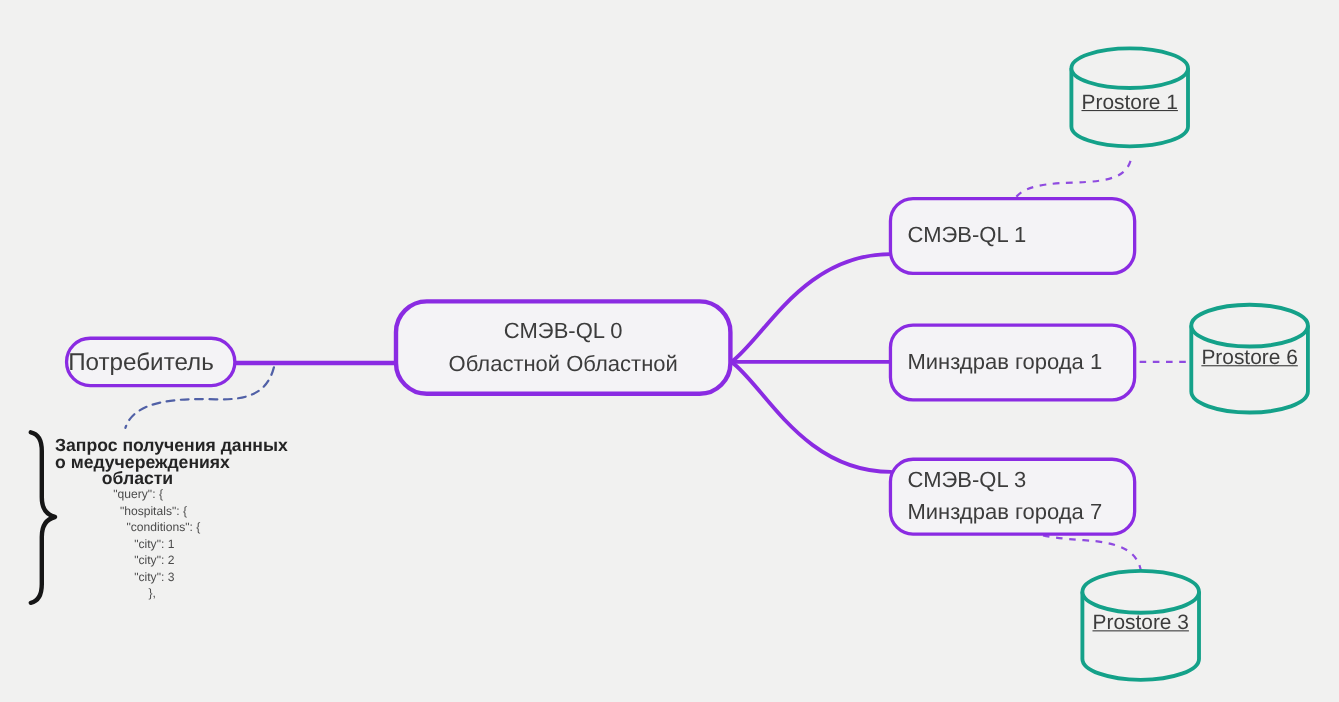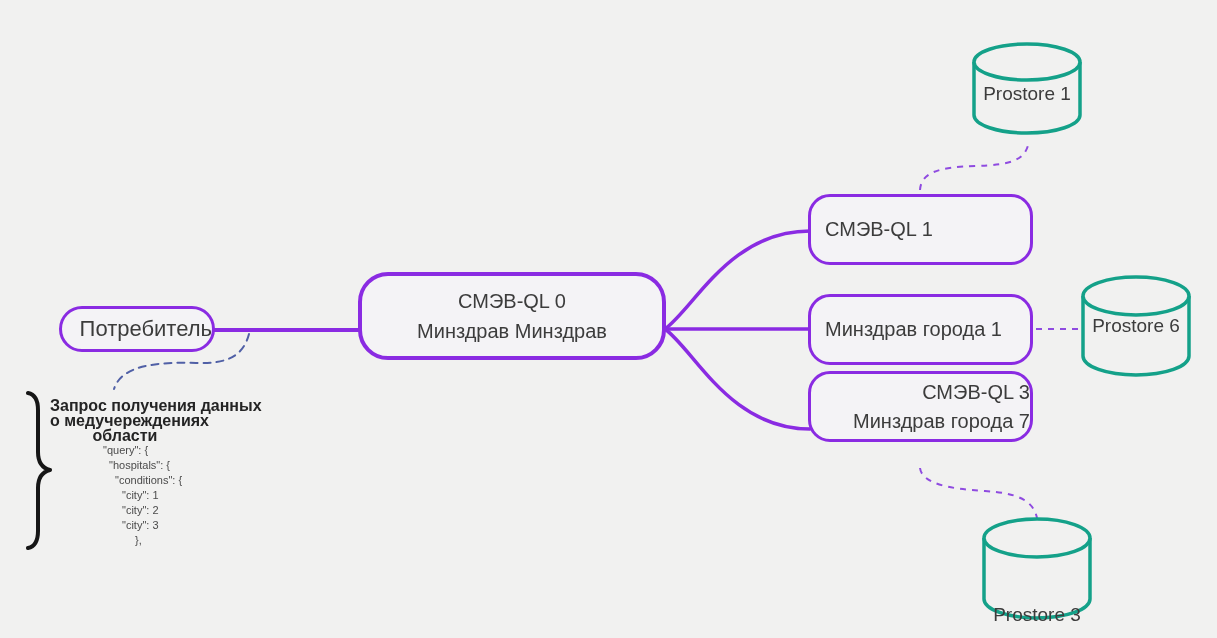--- a/index.html
+++ b/index.html
@@ -27,41 +27,41 @@
   .cyl{fill:var(--bg);stroke:var(--teal);stroke-width:3.5;}
 
   .topic{
     position:absolute;box-sizing:border-box;color:var(--ink);
     background:#f4f3f6;border:3px solid var(--purple);
     display:flex;flex-direction:column;justify-content:center;
   }
   .topic .tline{white-space:nowrap;}
   .pill{
     left:59px;top:306px;width:156px;height:46px;border-radius:24px;
-    align-items:flex-end;font-size:22px;
+    align-items:flex-start;font-size:22px;
   }
   .hub{
     left:358px;top:272px;width:308px;height:88px;border-radius:30px;
     border-width:4px;align-items:center;font-size:20px;line-height:30px;text-align:center;
   }
   .branch{
     width:225px;height:71px;border-radius:22px;left:808px;
     padding-left:14px;font-size:20px;line-height:29px;
   }
-  .branch1{top:194px;}
+  .branch1{top:179px;}
   .branch2{top:294px;}
-  .branch3{top:371px;align-items:flex-end;}
+  .branch3{top:416px;}
 
   .dbl{
     position:absolute;width:150px;height:26px;text-align:center;
-    font-size:19px;color:var(--ink);
+    font-size:19px;color:var(--ink);text-decoration:underline;
   }
   .dbl1{left:952px;top:83px;}
   .dbl2{left:1061px;top:315px;}
-  .dbl3{left:962px;top:556px;margin-top:48px;}
+  .dbl3{left:962px;top:556px;}
 
   .annot{position:absolute;left:50px;top:398px;width:150px;color:#242424;}
   .annot .t{font-size:16px;font-weight:bold;line-height:15px;text-align:center;white-space:nowrap;}
   .annot .c{font-size:11px;line-height:15px;color:#4b4b4b;white-space:nowrap;}
   .annot .c1{margin-left:53px;}
   .annot .c2{margin-left:59px;}
   .annot .c3{margin-left:65px;}
   .annot .c4{margin-left:72px;}
   .annot .c5{margin-left:72px;}
   .annot .c6{margin-left:72px;}
@@ -103,21 +103,21 @@
       <ellipse class="cyl" cx="1037" cy="538" rx="53" ry="19"></ellipse>
     </g>
   </svg>
 
   <div class="topic pill">
     <span class="tline">Потребитель</span>
   </div>
 
   <div class="topic hub">
     <span class="tline">СМЭВ-QL 0</span>
-    <span class="tline">Минздрав Минздрав</span>
+    <span class="tline">Областной Областной</span>
   </div>
 
   <div class="topic branch branch1">
     <span class="tline">СМЭВ-QL 1</span>
   </div>
   <div class="topic branch branch2">
     <span class="tline">Минздрав города 1</span>
   </div>
   <div class="topic branch branch3">
     <span class="tline">СМЭВ-QL 3</span>

